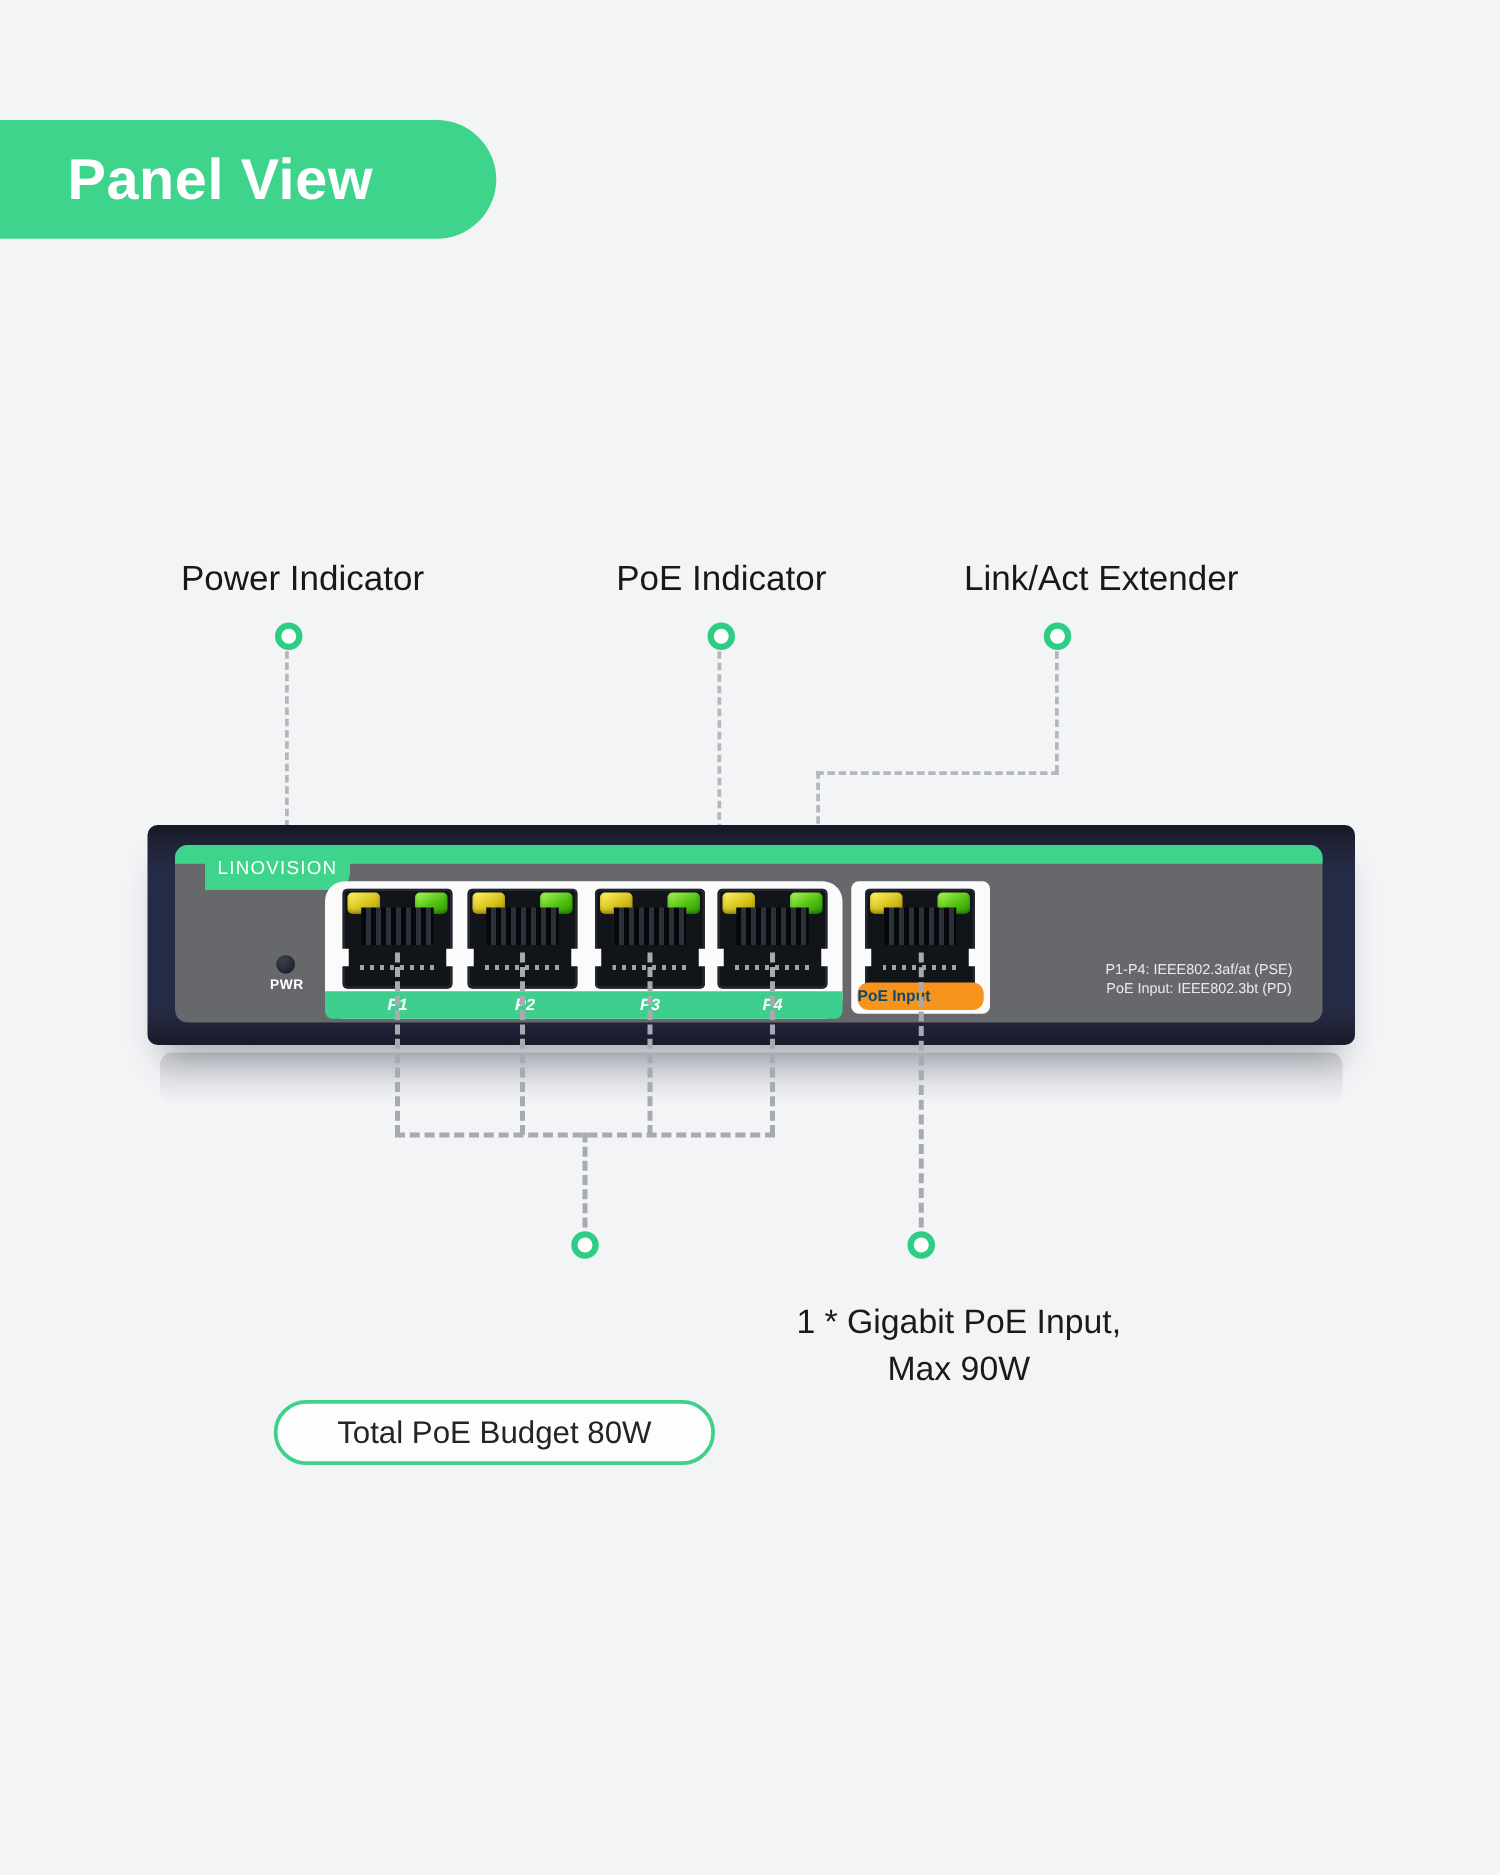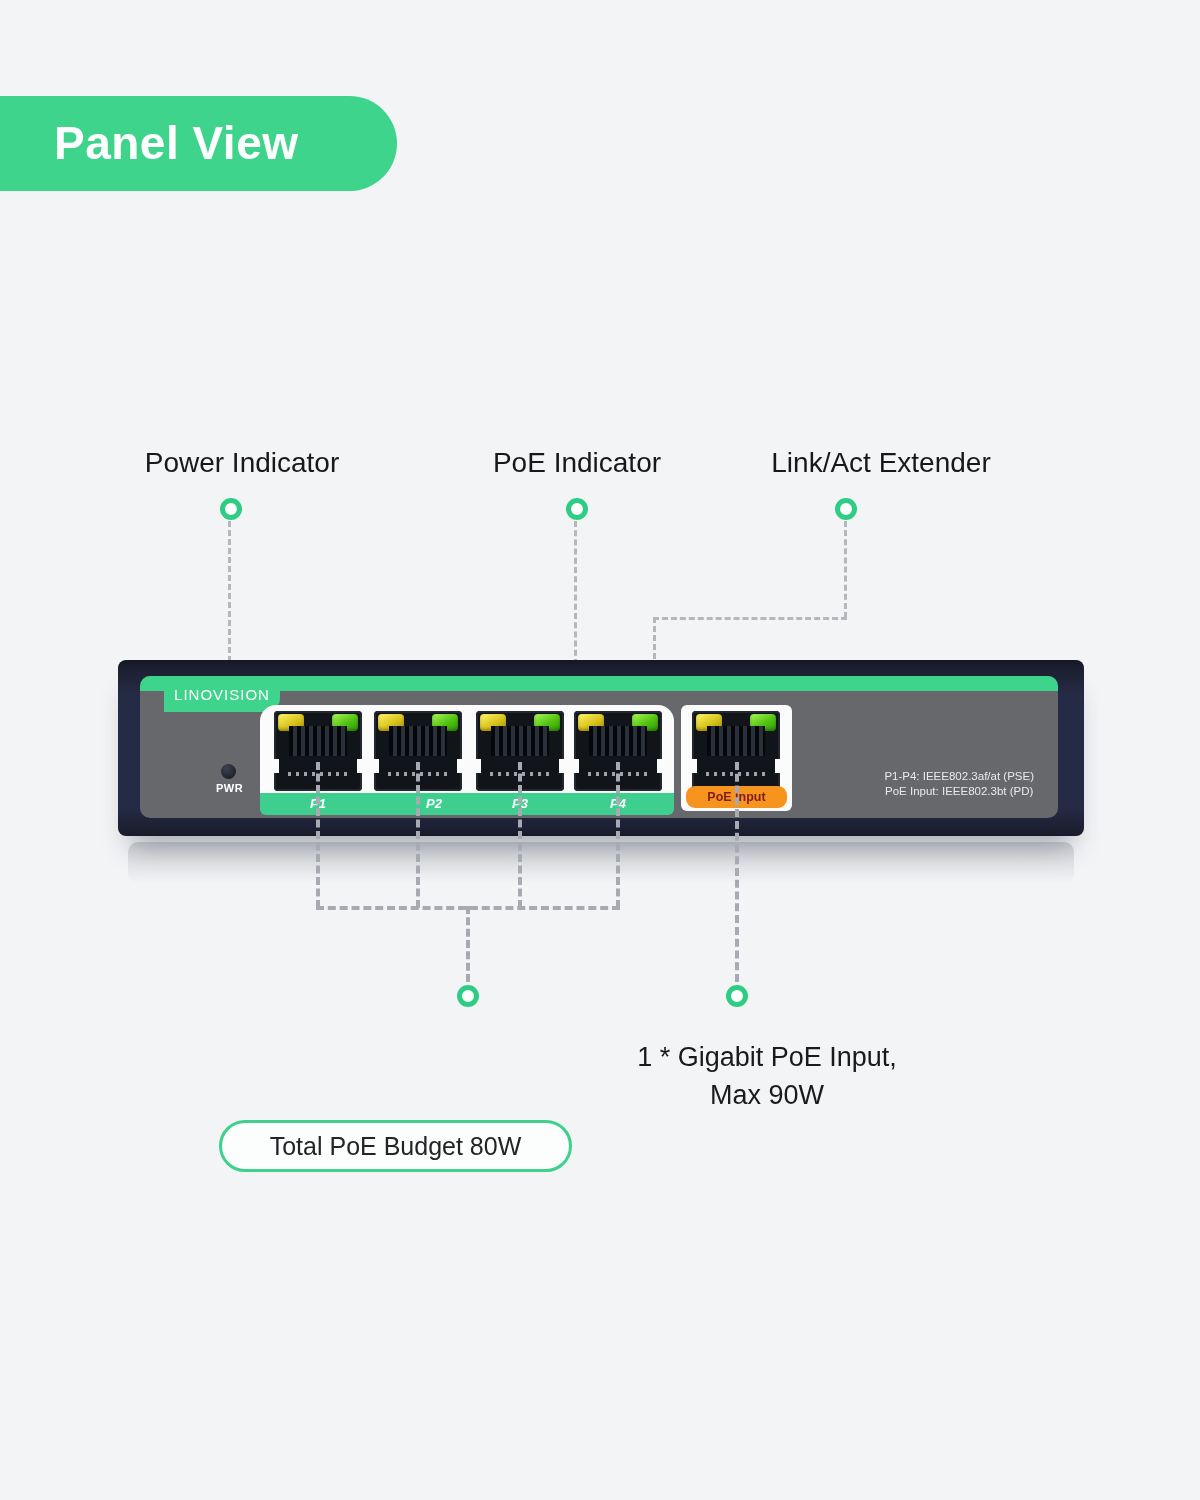--- a/index.html
+++ b/index.html
@@ -91,22 +91,22 @@
   .group-strip{
     position:absolute;left:0;right:0;bottom:0;height:22px;
     background:#3ecf8e;border-radius:0 0 6px 6px;
   }
   .group-strip span{
     position:absolute;top:3px;width:40px;text-align:center;
     font-size:13px;font-weight:700;color:#ffffff;
   }
   .input-strip{
     position:absolute;left:5px;right:5px;bottom:3px;height:22px;
-    background:#f7941d;border-radius:9px;text-align:center;
-    font-size:12.5px;font-weight:700;color:#7f1d1d;line-height:22px;
+    background:#f7941d;border-radius:9px;text-align:left;
+    font-size:12.5px;font-weight:700;color:#0c4a6e;line-height:22px;
   }
   .rj45{
     position:absolute;top:6px;width:88px;height:80px;
     background:#111419;border-radius:4px;
     box-shadow:inset 0 0 0 2px #23272e;
   }
   .rj45 .teeth{
     position:absolute;top:15px;left:15px;right:15px;height:30px;
     background:repeating-linear-gradient(90deg,#05070a 0 4px,#2b313b 4px 8px);
   }
@@ -195,21 +195,21 @@
           <span class="contacts"></span>
         </div>
         <div class="rj45" style="left:314px;">
           <span class="led y"></span>
           <span class="led g"></span>
           <span class="teeth"></span>
           <span class="contacts"></span>
         </div>
         <div class="group-strip">
           <span style="left:38px;">P1</span>
-          <span style="left:154px;">P2</span>
+          <span style="left:140px;">P2</span>
           <span style="left:240px;">P3</span>
           <span style="left:338px;">P4</span>
         </div>
       </div>
 
       <div class="input-group">
         <div class="rj45" style="left:11px;">
           <span class="led y"></span>
           <span class="led g"></span>
           <span class="teeth"></span>

